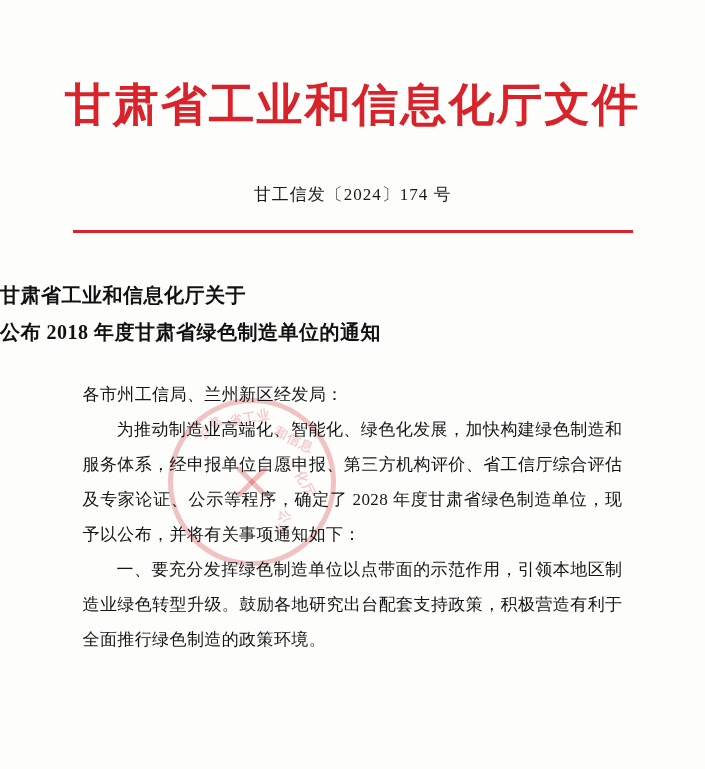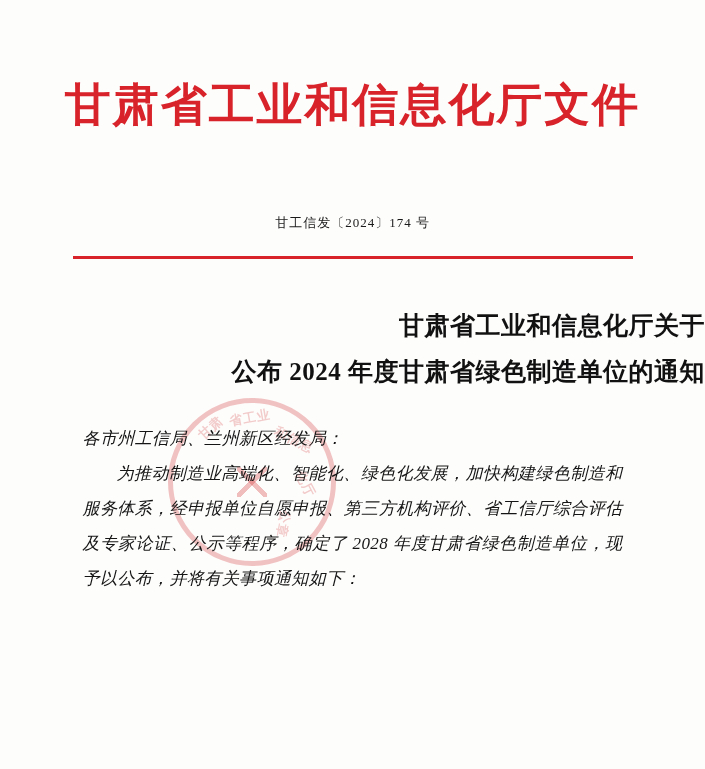--- a/index.html
+++ b/index.html
@@ -29,53 +29,52 @@
     font-family: "Liberation Serif", "DejaVu Serif", serif;
     font-weight: bold;
     font-size: 45px;
     letter-spacing: 2px;
     line-height: 1.2;
     white-space: nowrap;
     transform: scaleX(1.02);
   }
   .doc-number {
     text-align: center;
-    margin-top: 82px;
+    margin-top: 51px;
     color: #1a1a1a;
-    font-size: 13px;
+    font-size: 17px;
     letter-spacing: 1px;
     font-family: "Liberation Serif", "DejaVu Serif", serif;
   }
   .red-rule {
     margin: 24px auto 0 auto;
     width: 560px;
     height: 2.5px;
     background: #d8232a;
   }
   .title-block {
     margin-top: 44px;
-    text-align: right;
+    text-align: left;
     color: #111111;
     font-weight: bold;
-    font-size: 25px;
+    font-size: 20px;
     line-height: 1.85;
     letter-spacing: 0.5px;
   }
   .title-block div {
     white-space: nowrap;
   }
   .body-text {
     margin: 26px auto 0 auto;
     width: 540px;
     color: #151515;
     font-size: 17px;
     line-height: 2.06;
     letter-spacing: 0.4px;
     text-align: justify;
-    font-style: italic;
   }
   .body-text p {
     margin: 0;
   }
   .indent2 {
     text-indent: 2em;
   }
   
   .seal {
     position: absolute;
@@ -140,22 +139,23 @@
 
   <div class="content-layer">
     <div class="doc-header">甘肃省工业和信息化厅文件</div>
 
     <div class="doc-number">甘工信发〔2024〕174 号</div>
 
     <div class="red-rule"></div>
 
     <div class="title-block">
       <div>甘肃省工业和信息化厅关于</div>
-      <div>公布 2024 年度甘肃省绿色制造单位的通知</div>
+      <div>公布 2018 年度甘肃省绿色制造单位的通知</div>
     </div>
 
     <div class="body-text">
       <p>各市州工信局、兰州新区经发局：</p>
       <p class="indent2">为推动制造业高端化、智能化、绿色化发展，加快构建绿色制造和服务体系，经申报单位自愿申报、第三方机构评价、省工信厅综合评估及专家论证、公示等程序，确定了 2028 年度甘肃省绿色制造单位，现予以公布，并将有关事项通知如下：</p>
+      <p class="indent2">一、要充分发挥绿色制造单位以点带面的示范作用，引领本地区制造业绿色转型升级。鼓励各地研究出台配套支持政策，积极营造有利于全面推行绿色制造的政策环境。</p>
     </div>
   </div>
 
 </div>
 
 </body></html>

